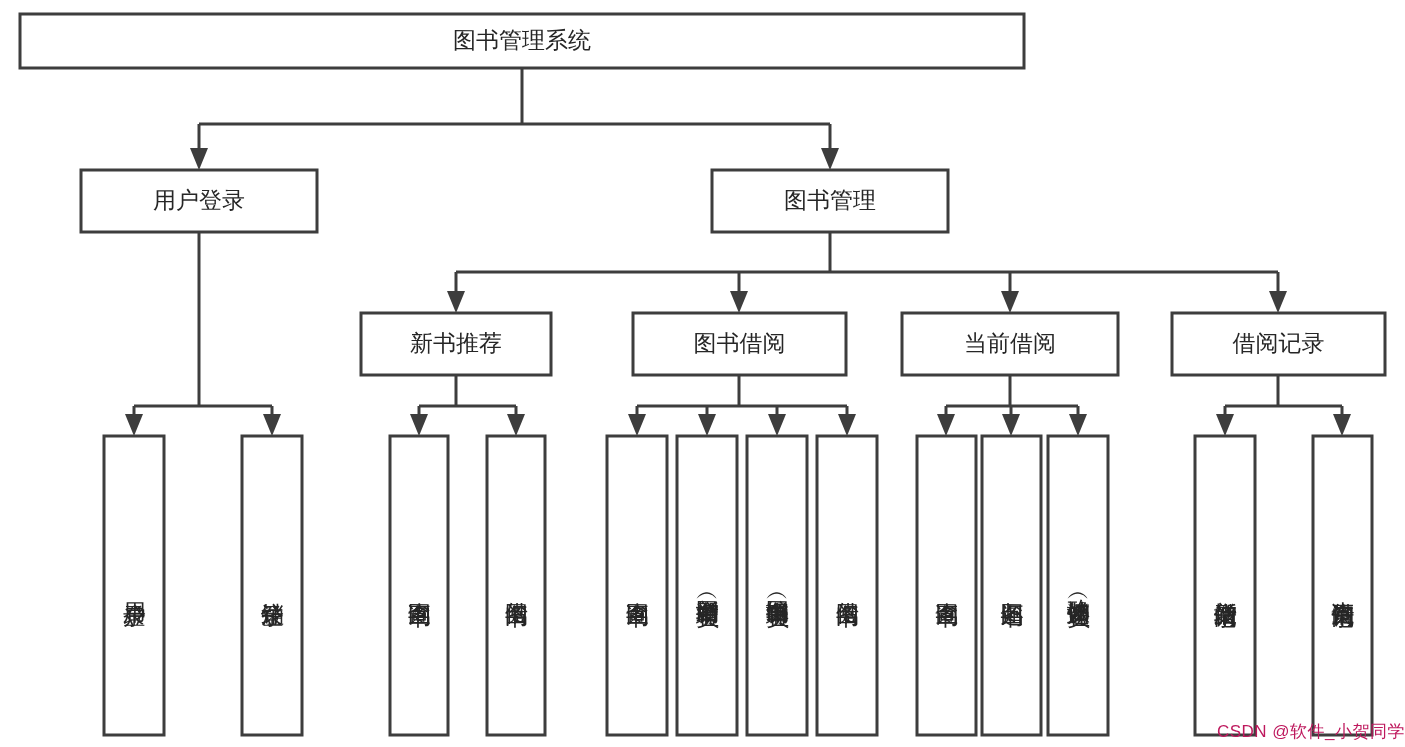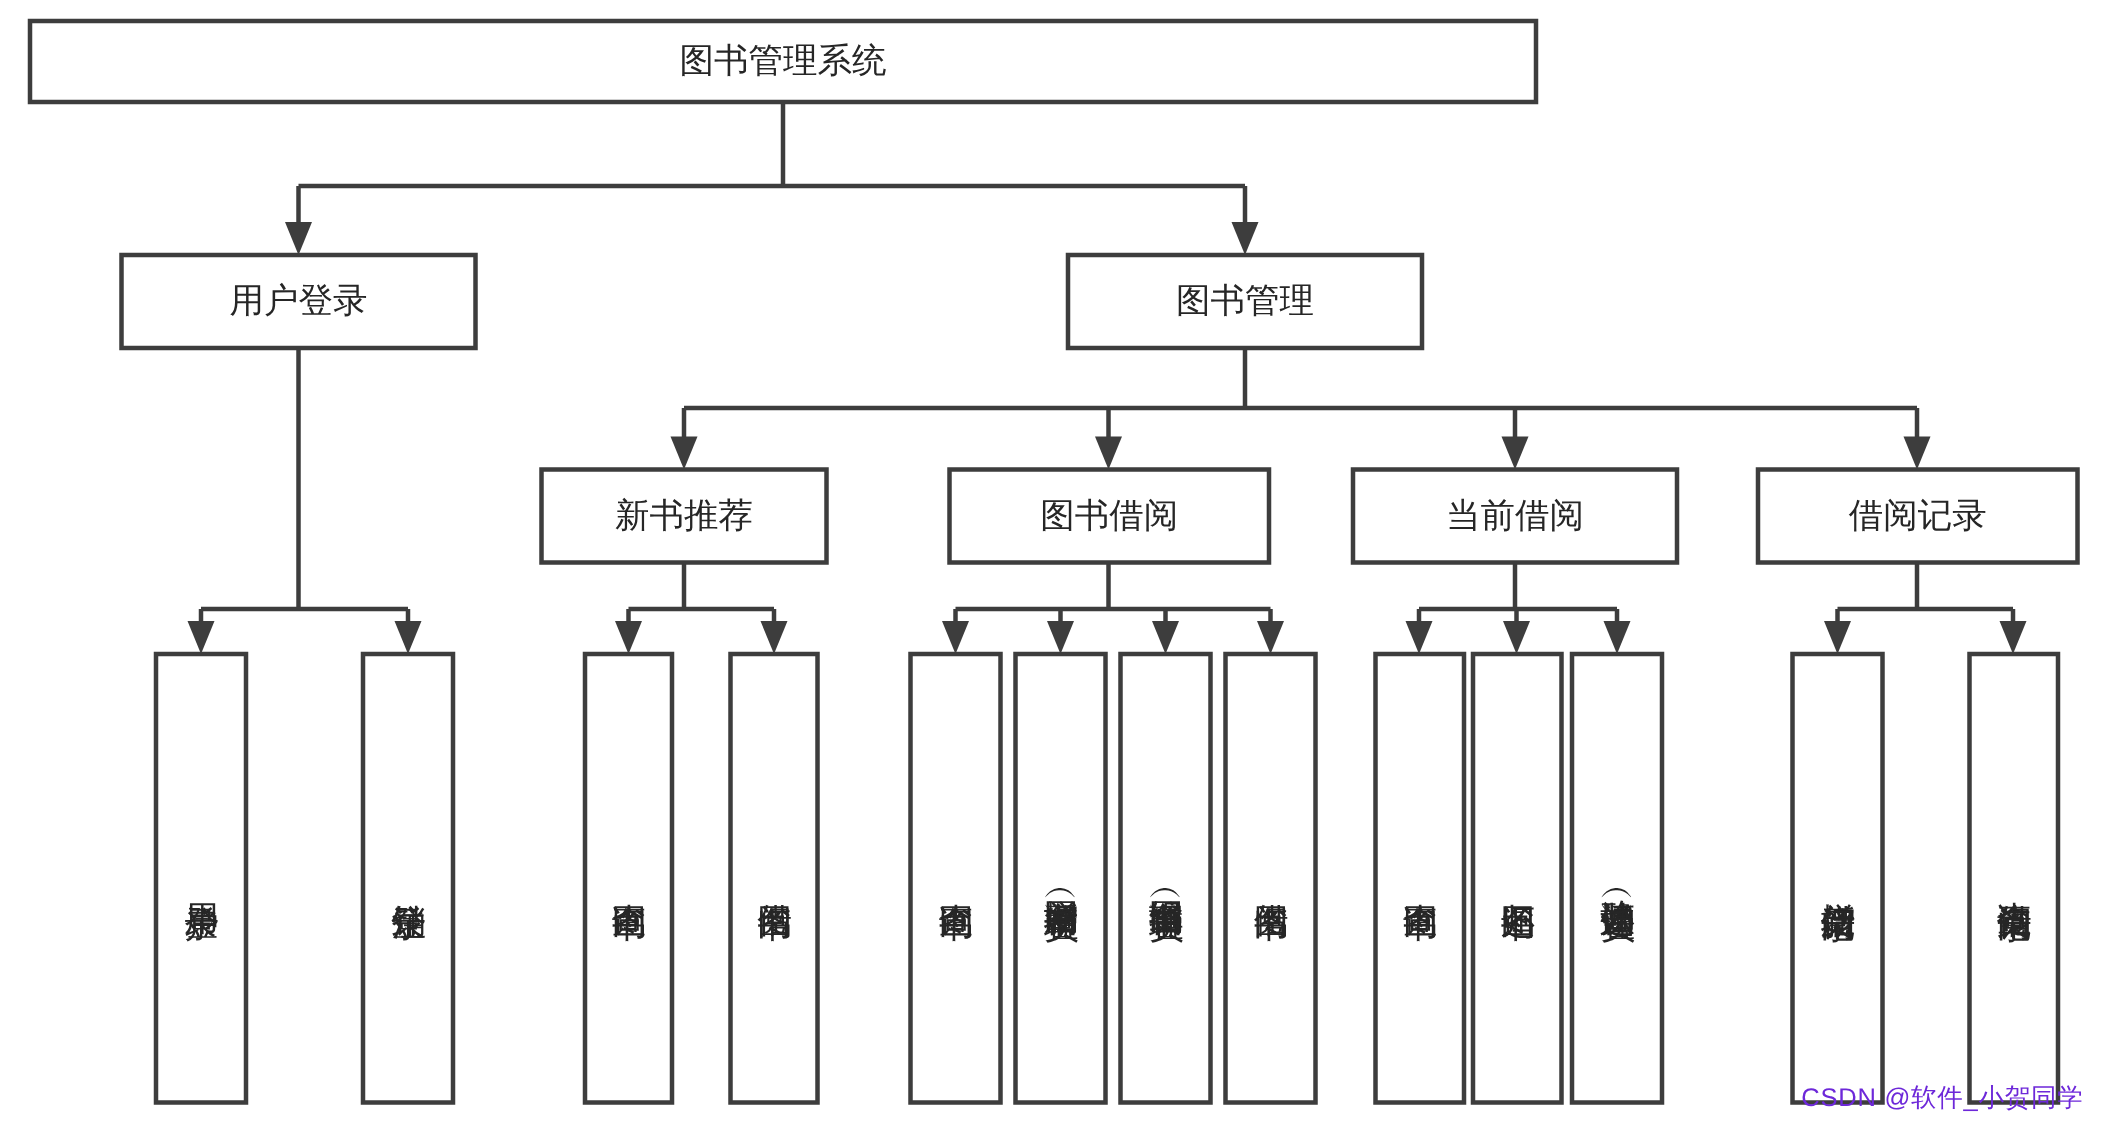--- a/index.html
+++ b/index.html
@@ -44,25 +44,25 @@
   }
   .node-label-h {
     font-family: "Liberation Sans", sans-serif;
     font-size: 23px;
     fill: #262626;
     text-anchor: middle;
     dominant-baseline: middle;
   }
   .watermark {
     position: absolute;
-    right: 16px;
+    right: 0;
     bottom: 4px;
     font-family: "Liberation Sans", sans-serif;
     font-size: 17px;
-    color: #6d28d9;
+    color: #be185d;
     white-space: nowrap;
     letter-spacing: 0.5px;
   }
   .vlabel-wrap {
     position: absolute;
     display: flex;
     align-items: center;
     justify-content: center;
     pointer-events: none;
   }

